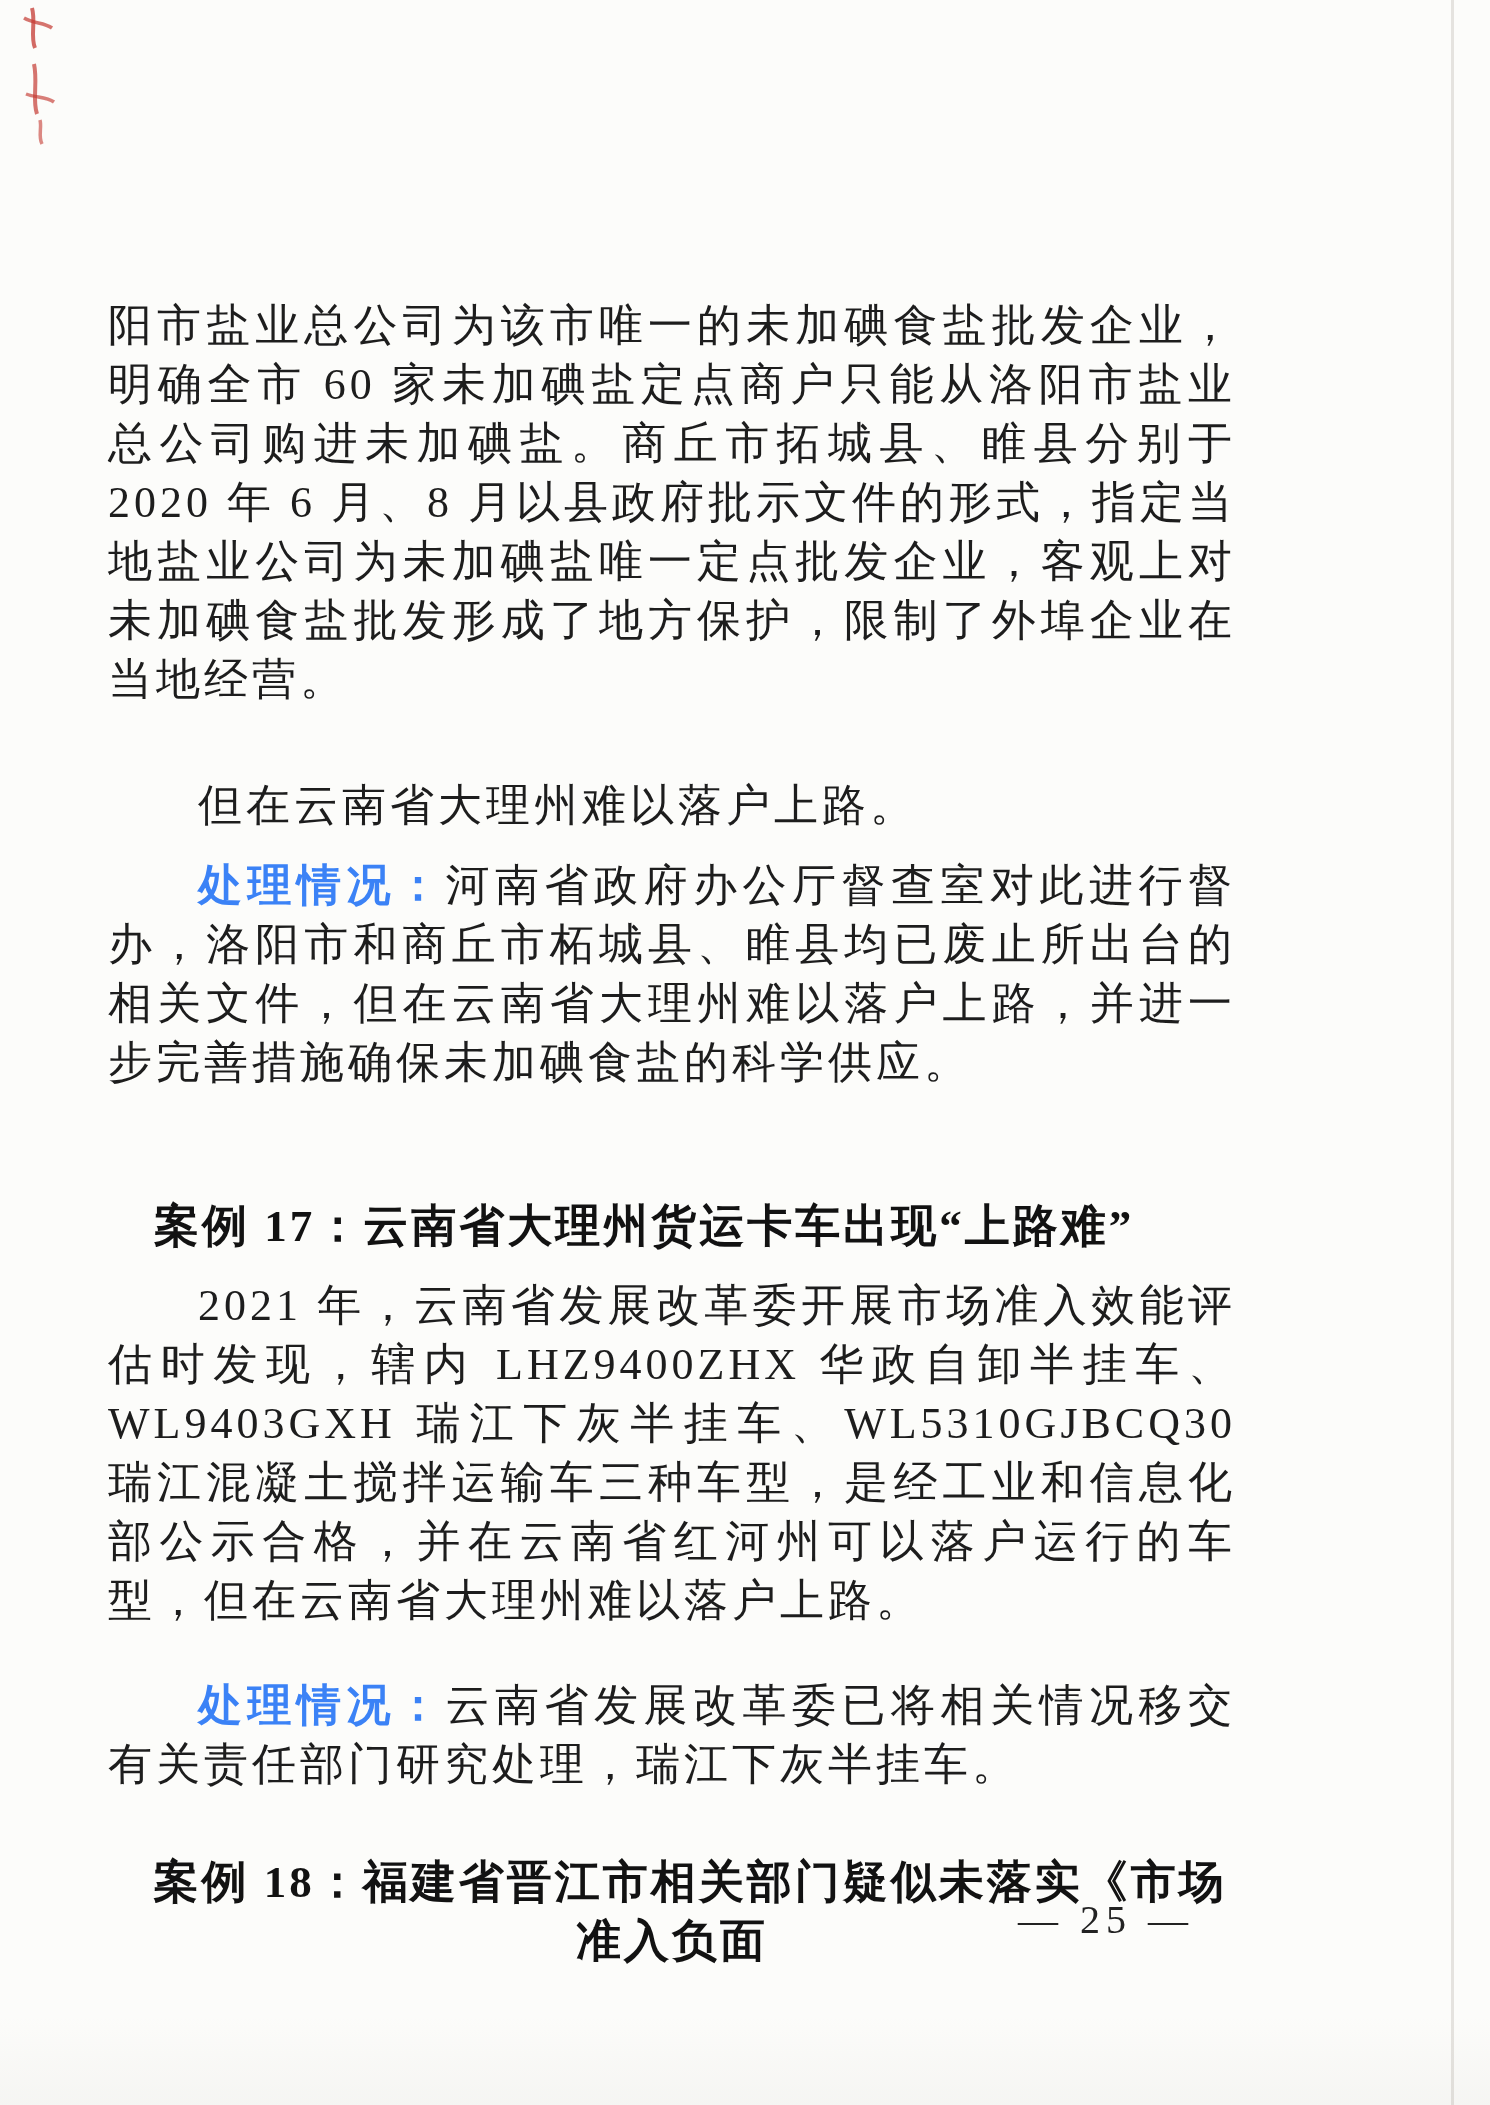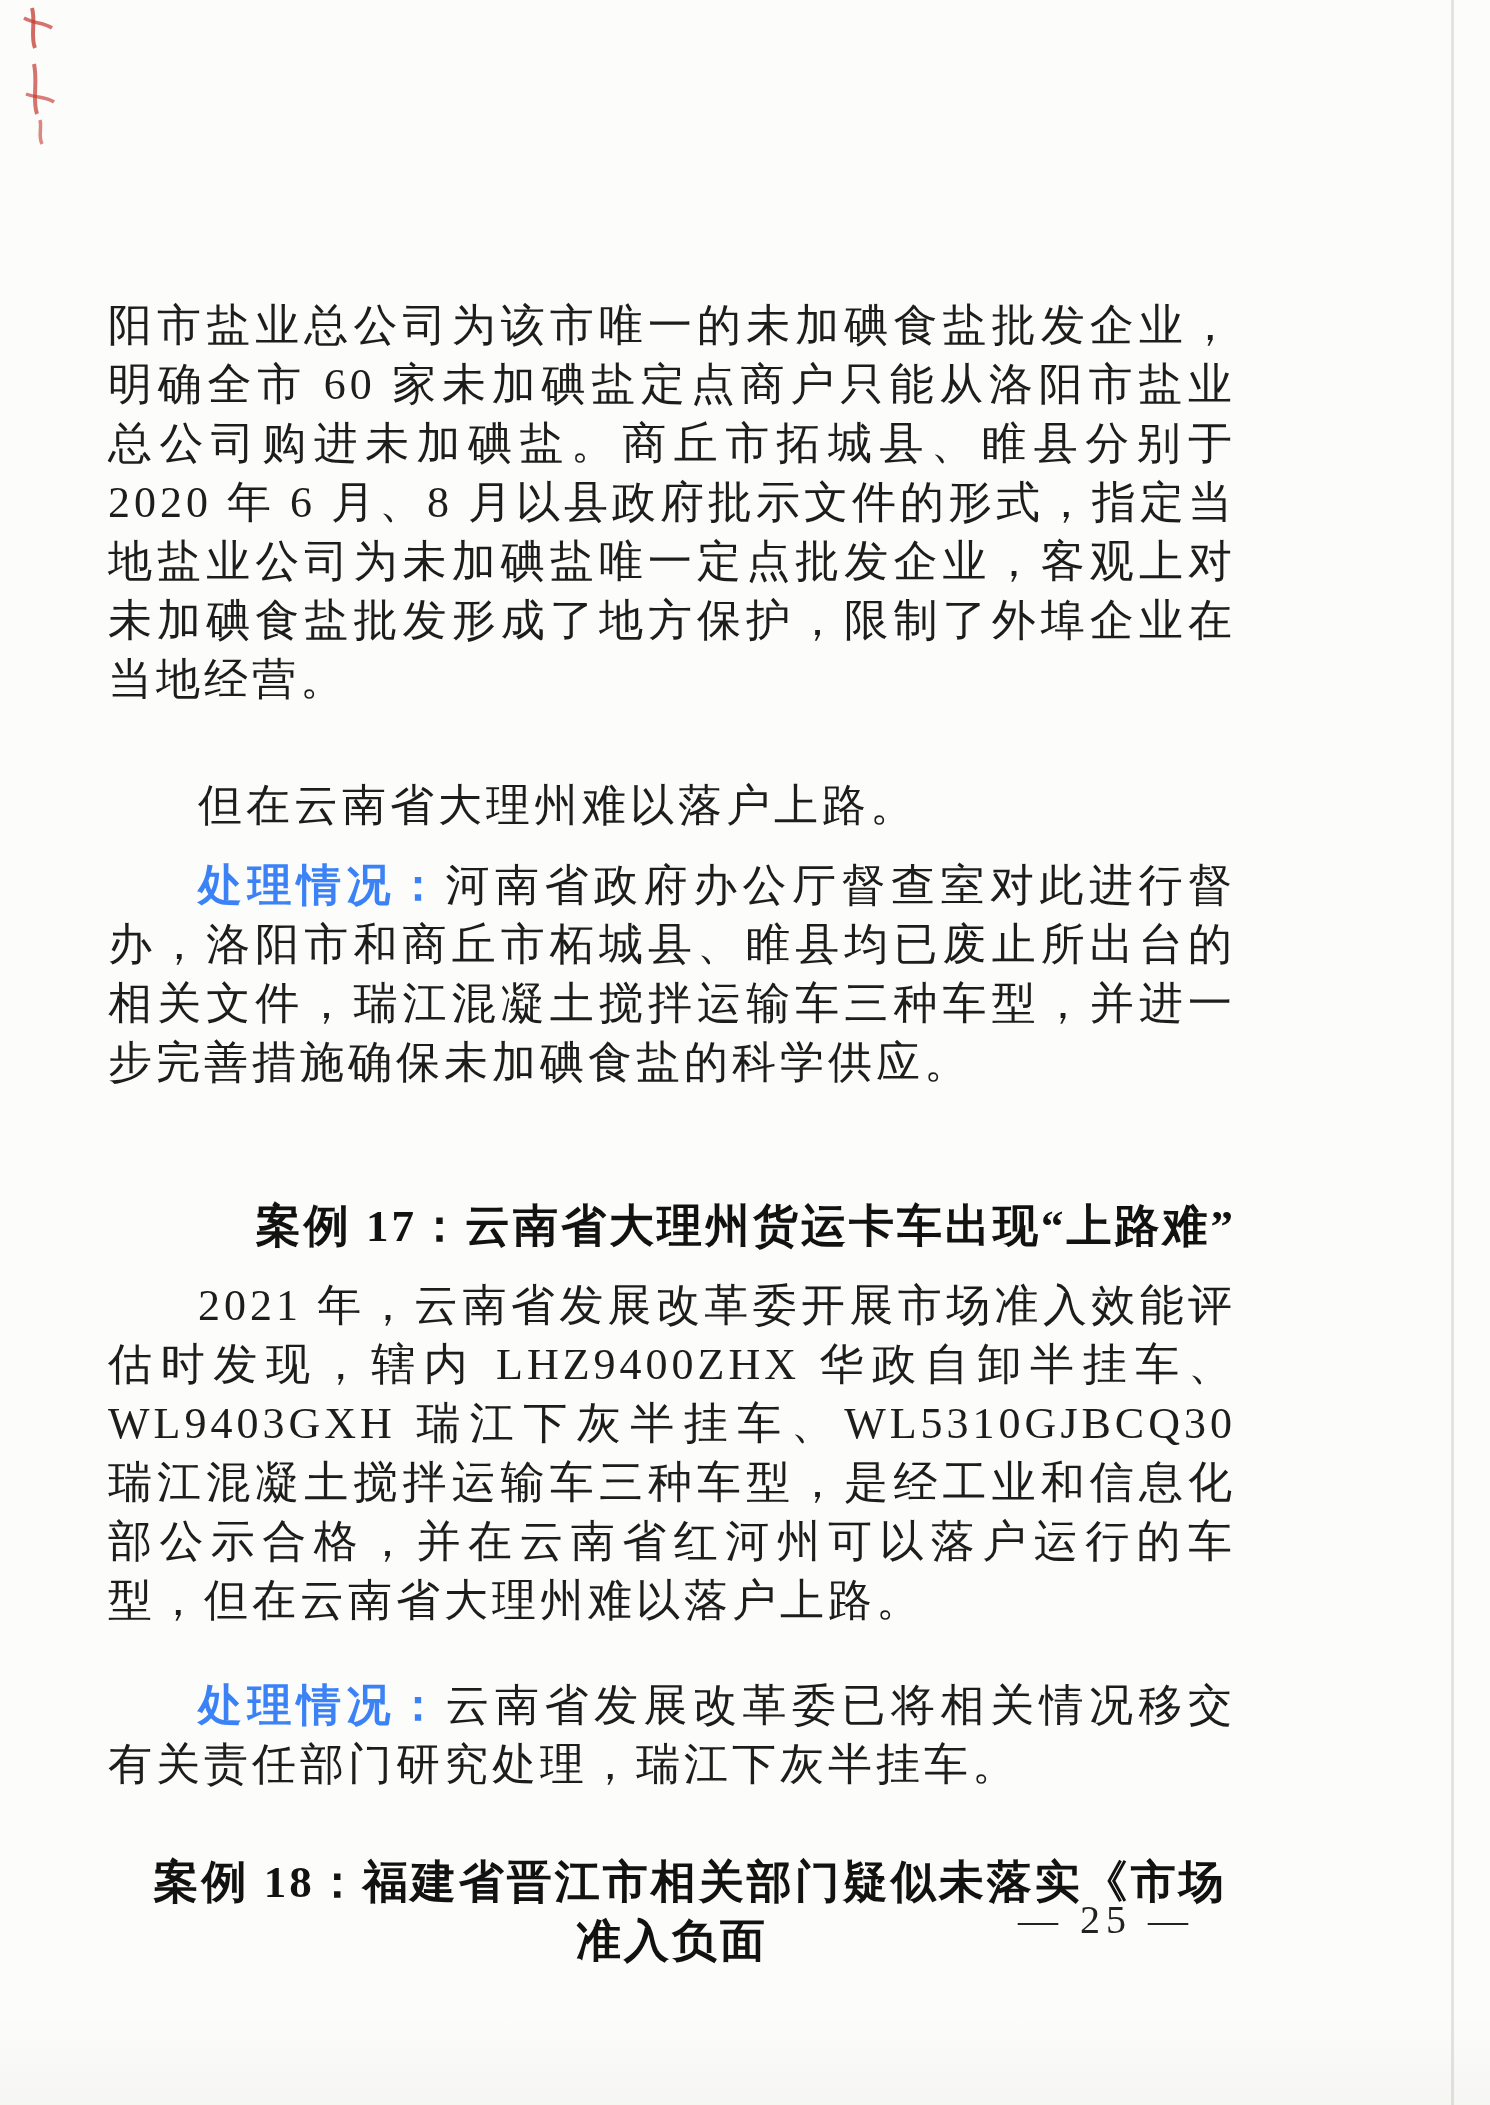--- a/index.html
+++ b/index.html
@@ -36,21 +36,21 @@
     color: #1d1d1d;
   }
   .indent2 { text-indent: 90px; }
   .heading {
     font-weight: bold;
     color: #121212;
     font-size: 45px;
     letter-spacing: 3px;
     text-align: left;
   }
-  .h17 { text-indent: 46px; text-align: right; }
+  .h17 { text-indent: 46px; }
   .h18 { text-indent: 36px; }
   .bold-label { font-weight: bold; color: #3b82f6; }
   .footer-page {
     position: absolute;
     left: 1018px; top: 1896px;
     width: 200px;
     font-size: 40px;
     line-height: 48px;
     letter-spacing: 6px;
     color: #222;
@@ -69,21 +69,21 @@
   <path d="M30 118 C 32 126, 28 134, 32 142" stroke="#c43a32" stroke-width="3.5" fill="none" opacity="0.6"></path>
 </svg>
 
 <div class="scan-edge-right"></div>
 <div class="scan-shade-bottom"></div>
 
 <p class="textblock" style="top: 252px;">阳市盐业总公司为该市唯一的未加碘食盐批发企业，明确全市 60 家未加碘盐定点商户只能从洛阳市盐业总公司购进未加碘盐。商丘市拓城县、睢县分别于 2020 年 6 月、8 月以县政府批示文件的形式，指定当地盐业公司为未加碘盐唯一定点批发企业，客观上对未加碘食盐批发形成了地方保护，限制了外埠企业在当地经营。</p>
 
 <p class="textblock indent2" style="top: 732px;">但在云南省大理州难以落户上路。</p>
 
-<p class="textblock indent2" style="top: 812px;"><span class="bold-label">处理情况：</span><span>河南省政府办公厅督查室对此进行督办，洛阳市和商丘市柘城县、睢县均已废止所出台的相关文件，瑞江混凝土搅拌运输车三种车型，并进一步完善措施确保未加碘食盐的科学供应。</span></p>
+<p class="textblock indent2" style="top: 812px;"><span class="bold-label">处理情况：</span><span>河南省政府办公厅督查室对此进行督办，洛阳市和商丘市柘城县、睢县均已废止所出台的相关文件，但在云南省大理州难以落户上路，并进一步完善措施确保未加碘食盐的科学供应。</span></p>
 
 <p class="textblock heading h17" style="top: 1152px;">案例 17：云南省大理州货运卡车出现“上路难”</p>
 
 <p class="textblock indent2" style="top: 1232px;">2021 年，云南省发展改革委开展市场准入效能评估时发现，辖内 LHZ9400ZHX 华政自卸半挂车、WL9403GXH 瑞江下灰半挂车、WL5310GJBCQ30 瑞江混凝土搅拌运输车三种车型，是经工业和信息化部公示合格，并在云南省红河州可以落户运行的车型，但在云南省大理州难以落户上路。</p>
 
 <p class="textblock indent2" style="top: 1632px;"><span class="bold-label">处理情况：</span><span>云南省发展改革委已将相关情况移交有关责任部门研究处理，瑞江下灰半挂车。</span></p>
 
 <p class="textblock heading h18" style="top: 1808px; text-align: center;">案例 18：福建省晋江市相关部门疑似未落实《市场准入负面</p>
 
 <div class="footer-page">— 25 —</div>

